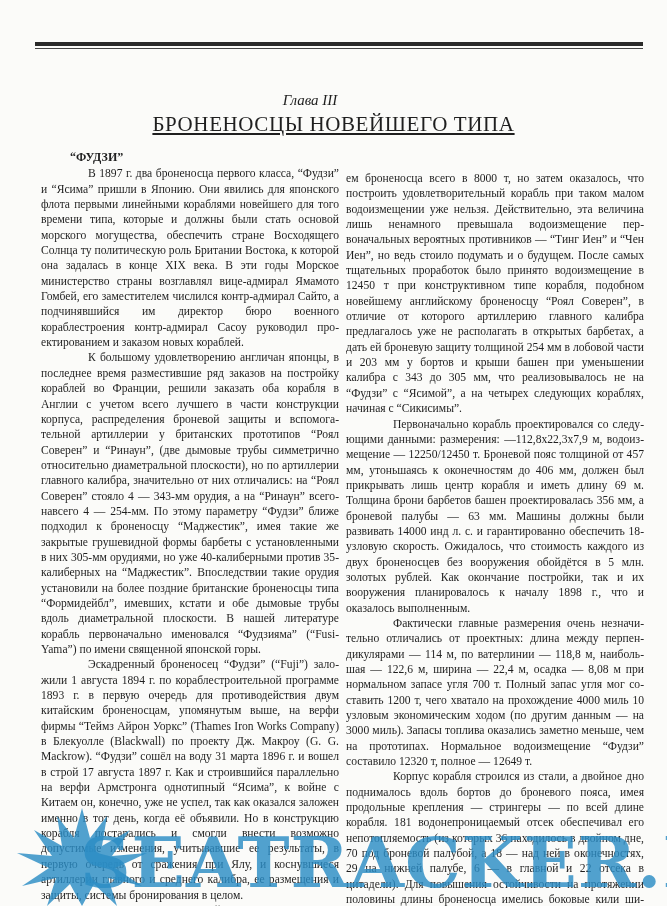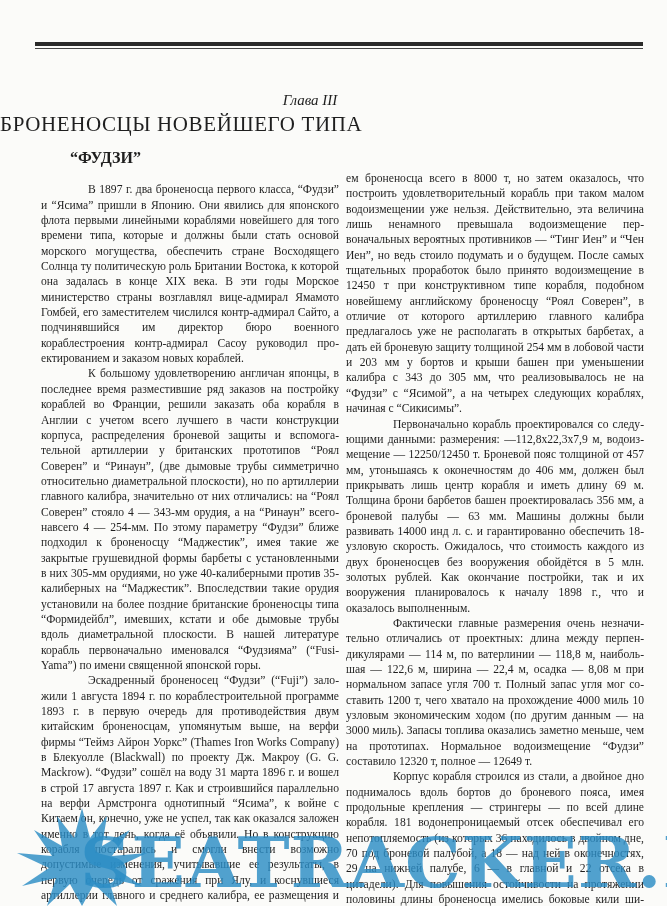--- a/index.html
+++ b/index.html
@@ -17,31 +17,31 @@
   .rule-thin {
     position: absolute; left: 35px; top: 48px; width: 608px; height: 1px;
     background: #444;
   }
   .chapter-label {
     position: absolute; left: 0; width: 620px; top: 92px;
     text-align: center; font-style: italic; font-size: 15px;
   }
   .chapter-title {
     position: absolute; left: 0; width: 667px; top: 112px;
-    font-size: 21px; letter-spacing: 0.6px;
+    text-align: center; font-size: 21px; letter-spacing: 0.6px; text-decoration: underline;
   }
   .col {
     position: absolute; top: 150px; width: 298px;
     font-size: 11.6px; line-height: 15.35px; text-align: justify;
     hyphens: manual;
   }
   .col-left { left: 41px; }
   .col-right { left: 346px; top: 155px; width: 298px; }
   .section-head {
-    font-weight: bold; font-size: 16px; margin: 0 0 17px 0;
+    font-weight: bold; font-size: 12px; margin: 0 0 1px 0;
     padding-left: 29px;
   }
   .col p { margin: 0; text-indent: 47px; }
   .col p.cont { text-indent: 0; margin-top: 16px; }
   .watermark {
     position: absolute; left: 0; top: 808px; width: 667px; height: 98px;
     pointer-events: none;
   }
   .wm-star {
     position: absolute; left: 12px; top: 0px;

